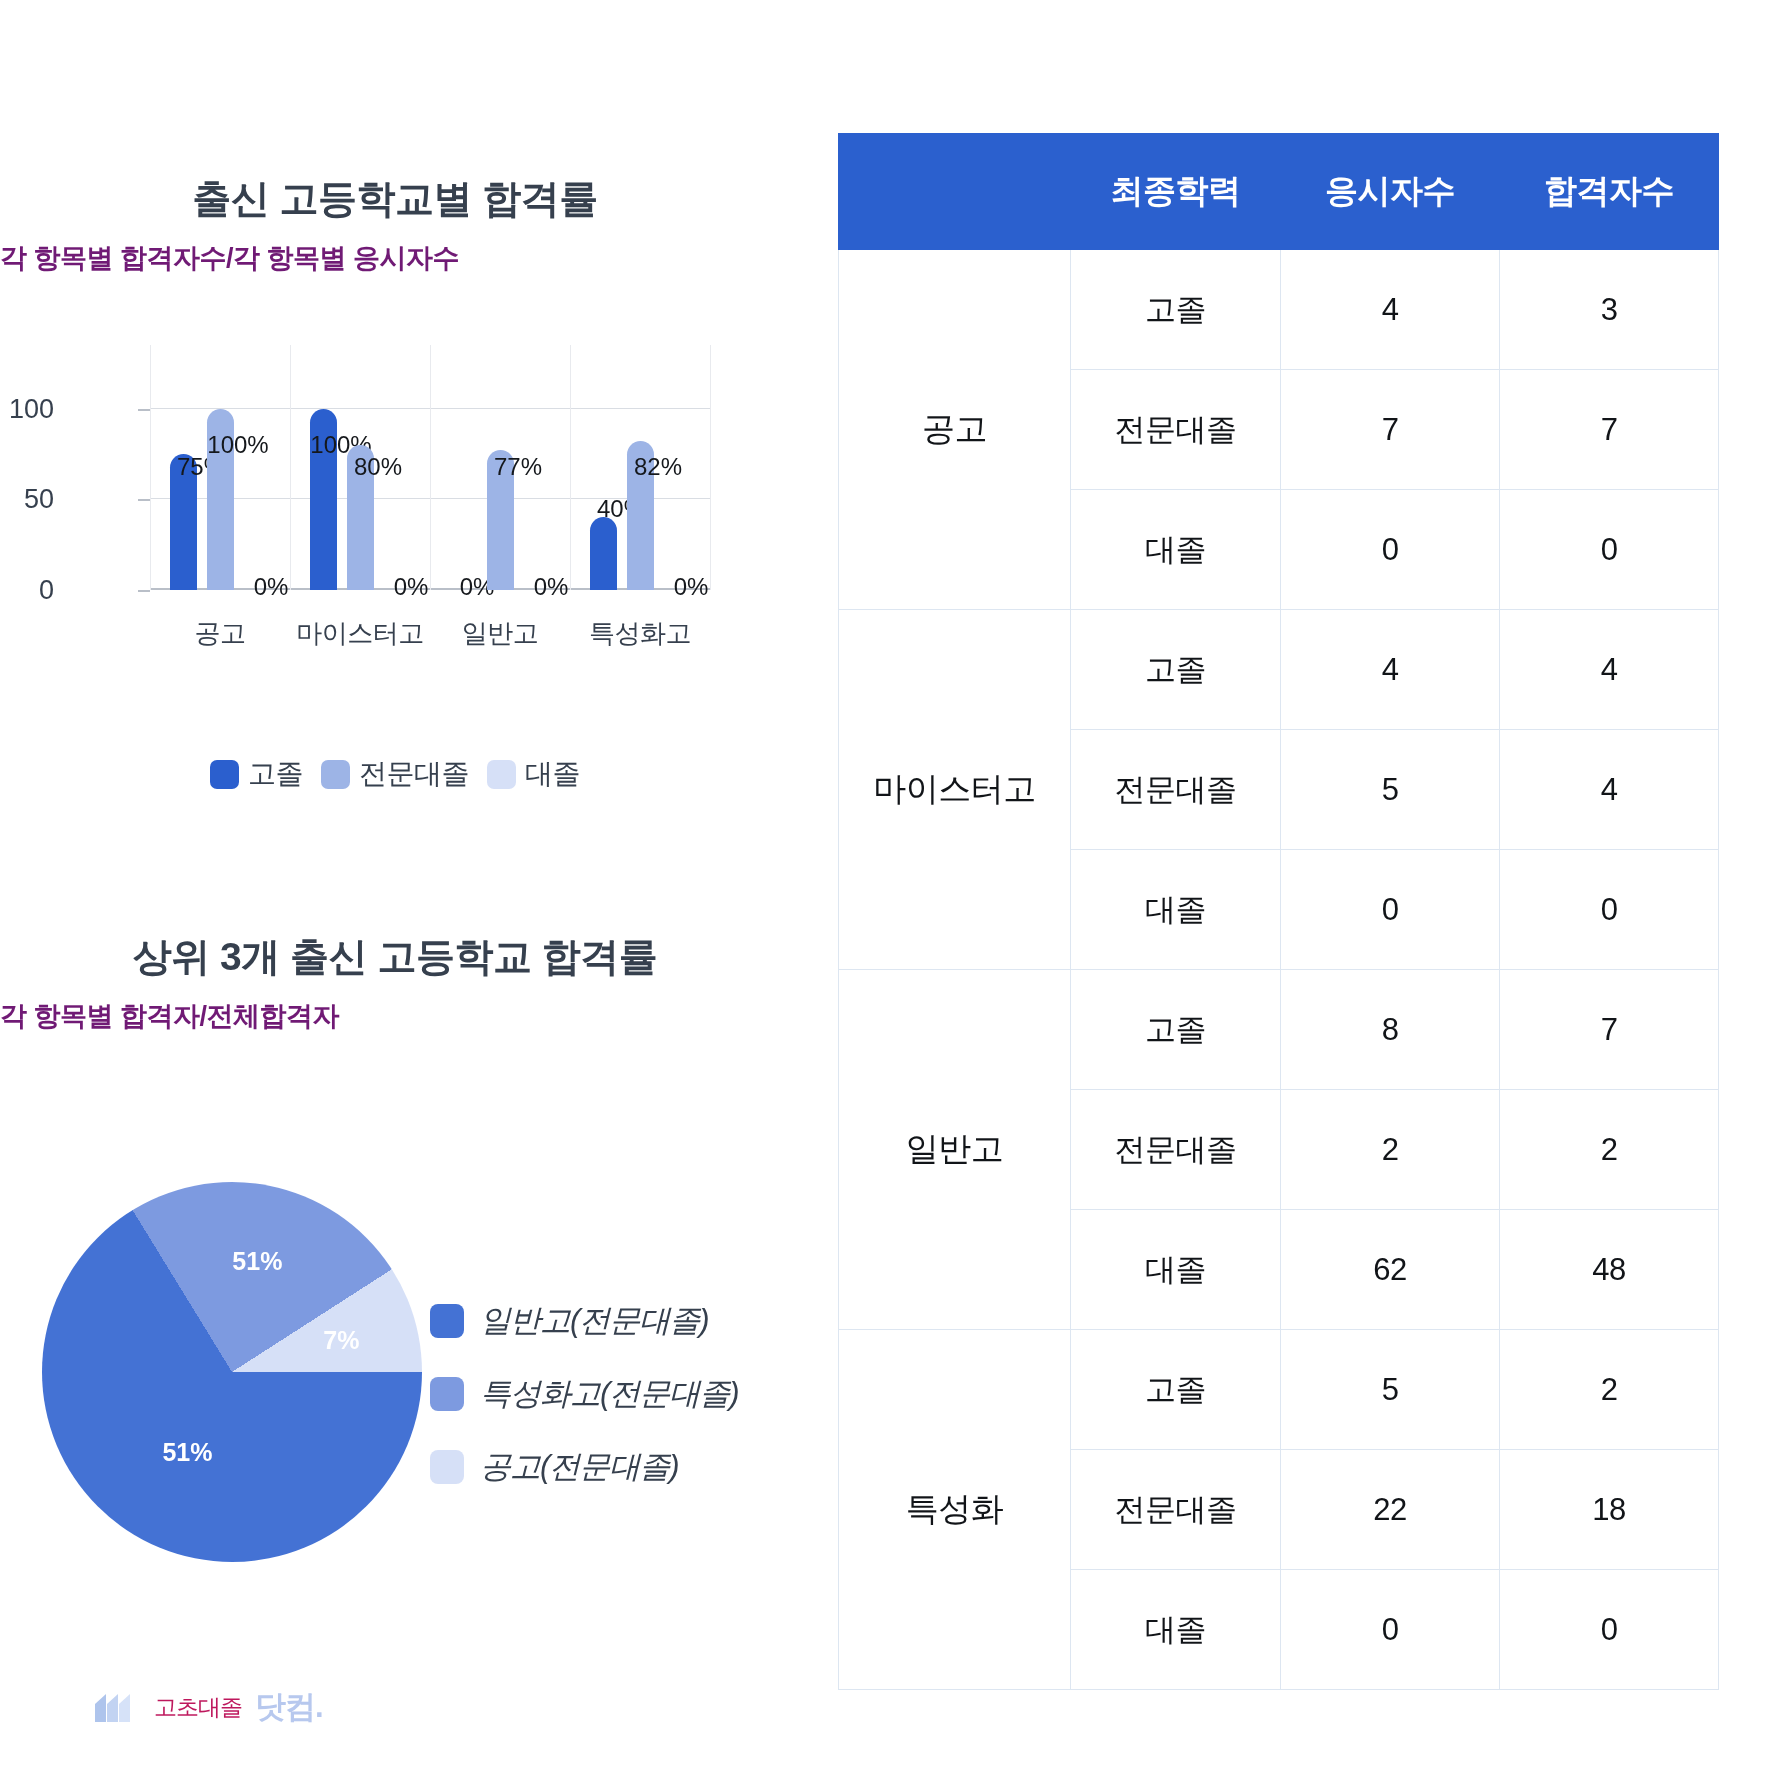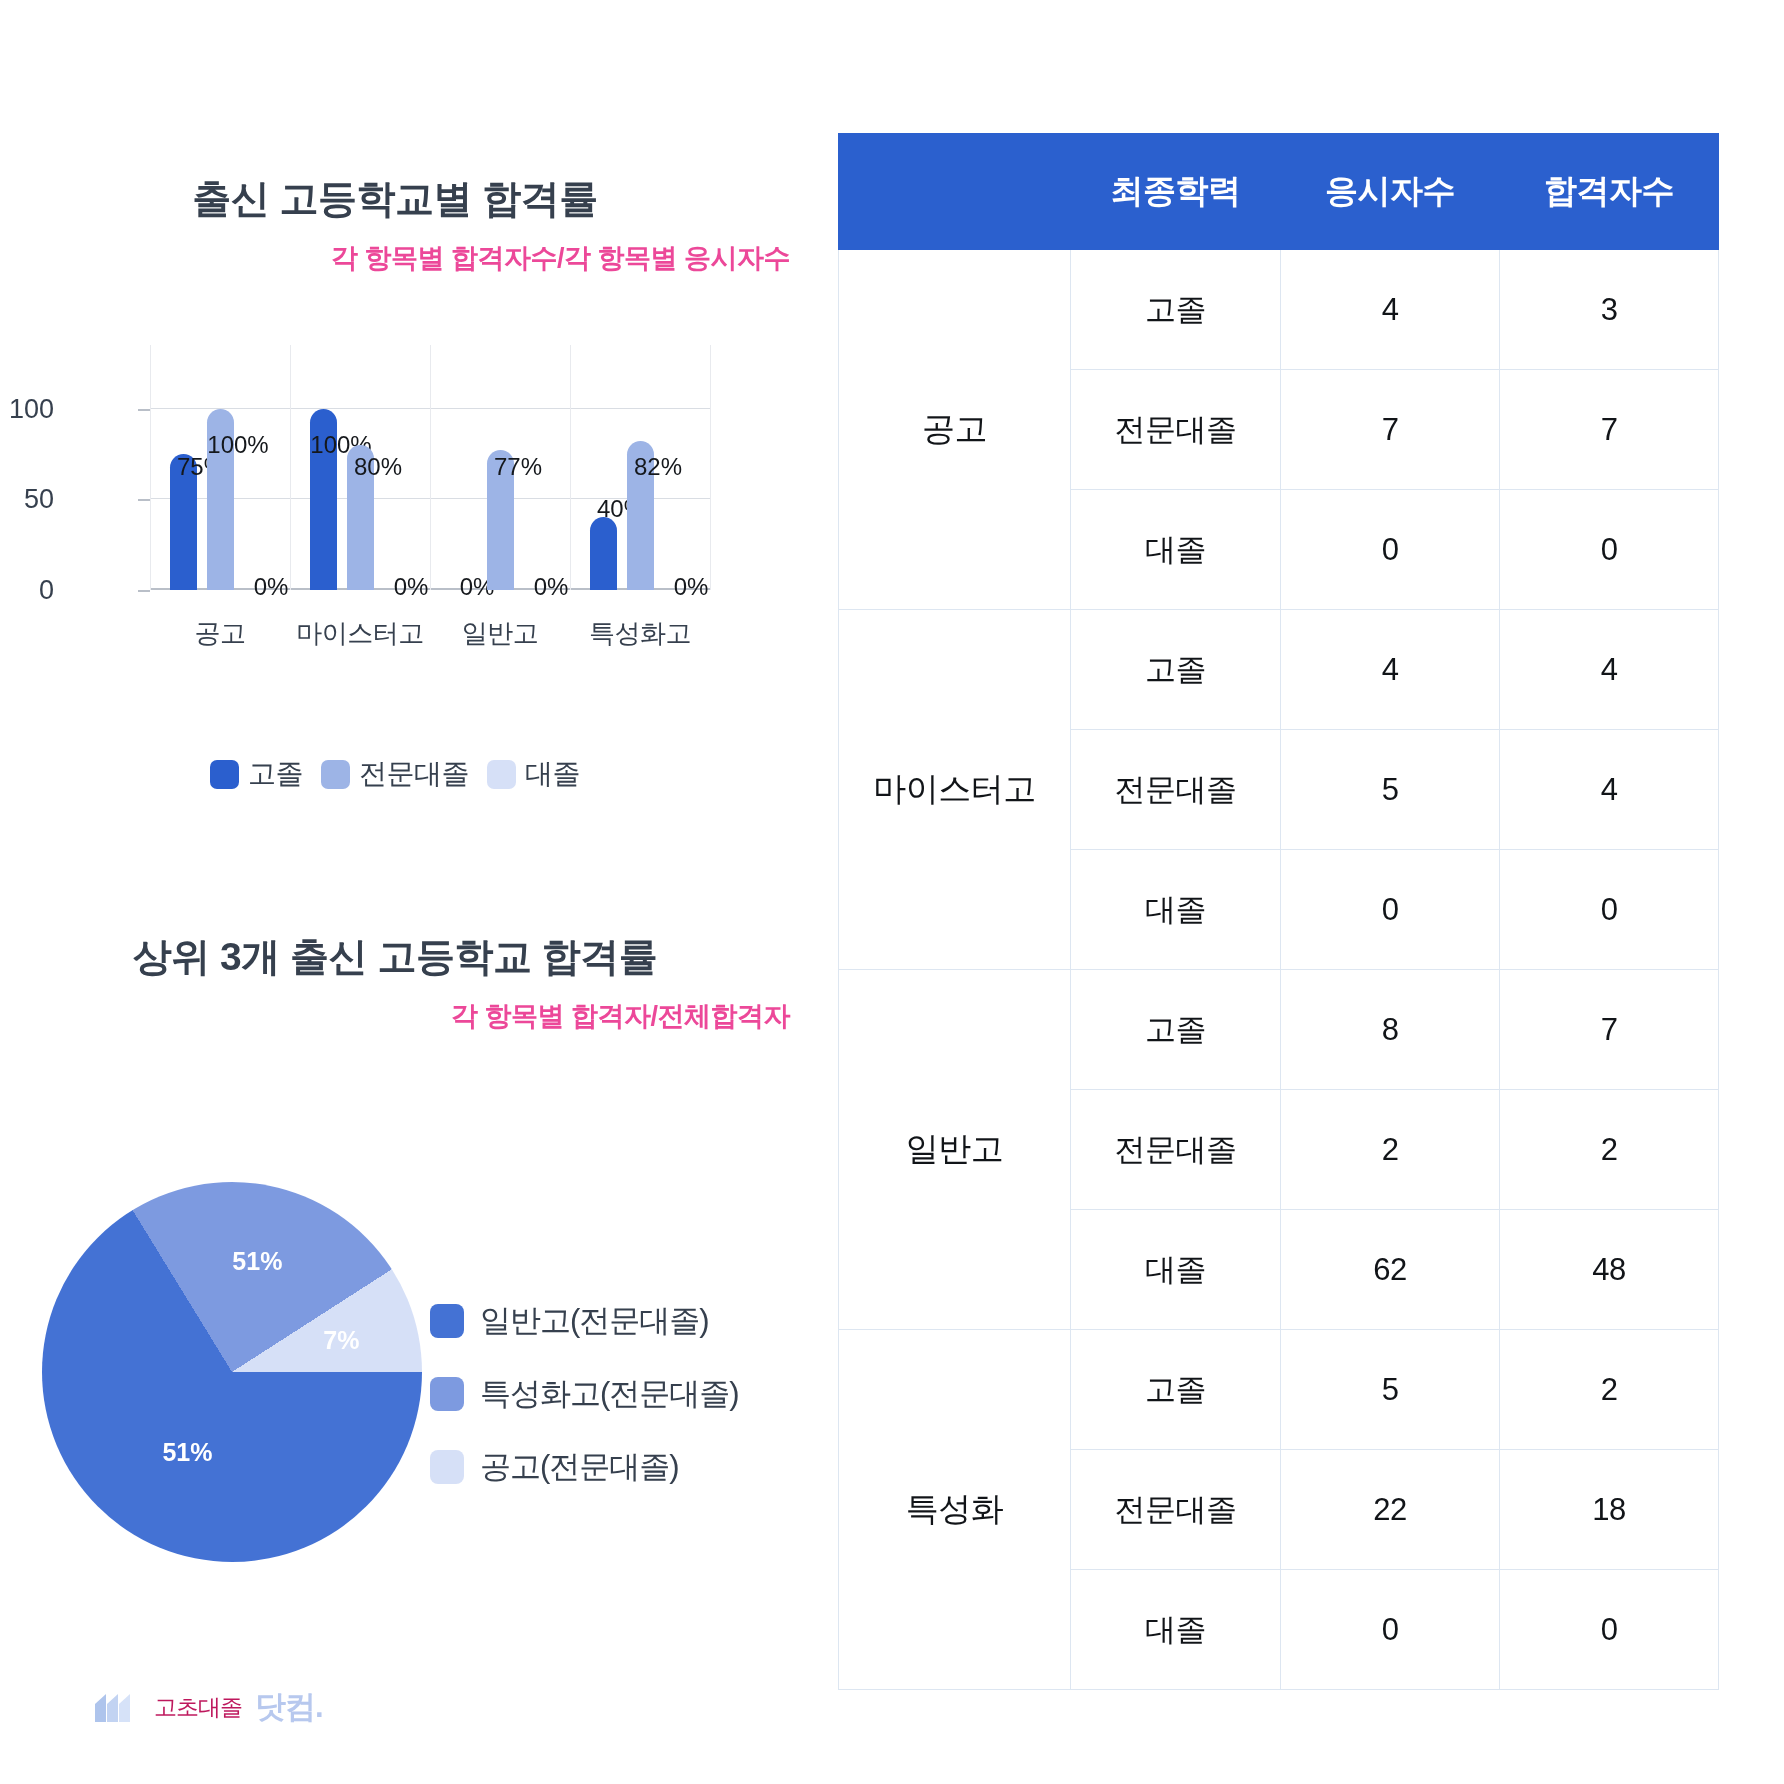--- a/index.html
+++ b/index.html
@@ -15,24 +15,24 @@
   .left-col{position:absolute;left:0;top:0;width:790px;height:1784px;}
 
   .block-title{
     text-align:center;
     font-size:39px;
     font-weight:bold;
     color:#36404e;
     letter-spacing:-0.5px;
   }
   .block-sub{
-    text-align:right;
+    text-align:left;
     font-size:27px;
     font-weight:bold;
-    color:#ec4899;
+    color:#701a75;
     letter-spacing:-0.5px;
   }
 
   
   .bar-head{position:absolute;left:0;top:172px;width:790px;}
   .bar-head .block-sub{margin-top:14px;}
 
   .bar-chart{position:absolute;left:62px;top:345px;width:700px;height:300px;}
   .plot{position:absolute;left:88px;top:0;width:560px;height:245px;}
   .gridline{position:absolute;left:0;width:100%;height:1px;background:#d9dde3;}
@@ -74,21 +74,21 @@
 
   .pie-wrap{position:absolute;left:42px;top:1182px;width:380px;height:380px;}
   .pie{
     position:absolute;left:0;top:0;width:380px;height:380px;border-radius:50%;
   }
   .pie-lbl{
     position:absolute;color:#ffffff;font-size:25px;font-weight:bold;
     transform:translate(-50%,-50%);
   }
   .pie-legend{position:absolute;left:430px;top:1300px;}
-  .pl-row{display:flex;align-items:center;gap:16px;margin-bottom:31px;}
+  .pl-row{display:flex;align-items:center;gap:16px;margin-bottom:31px;font-style:italic;}
   .pl-sw{width:34px;height:34px;border-radius:8px;flex:none;}
   .pl-sw.p0{background:#4472d4;}
   .pl-sw.p1{background:#7d9ae0;}
   .pl-sw.p2{background:#d6e0f7;}
   .pl-tx{font-size:31px;color:#36404e;letter-spacing:-1px;white-space:nowrap;}
 
   
   .logo{position:absolute;left:95px;top:1686px;display:flex;align-items:center;gap:13px;}
   .logo-mark{width:46px;height:30px;position:relative;}
   .logo-tx1{font-size:23px;font-weight:normal;color:#be185d;letter-spacing:-1px;}

